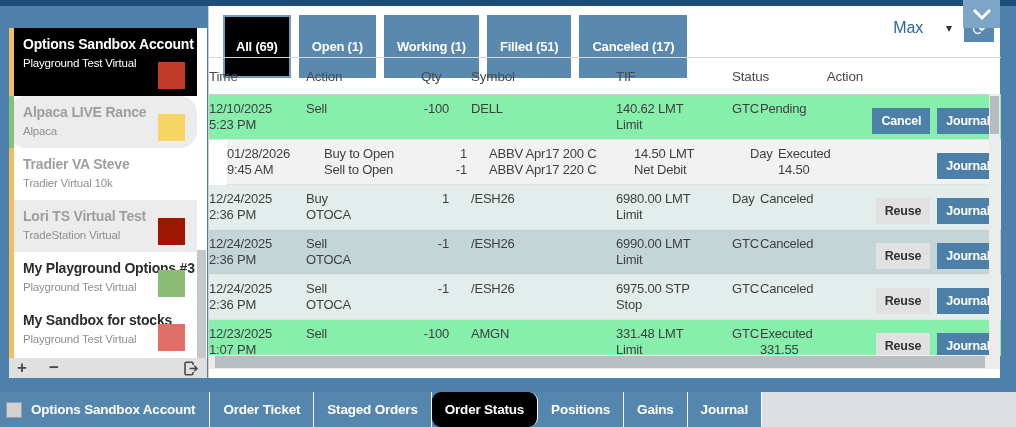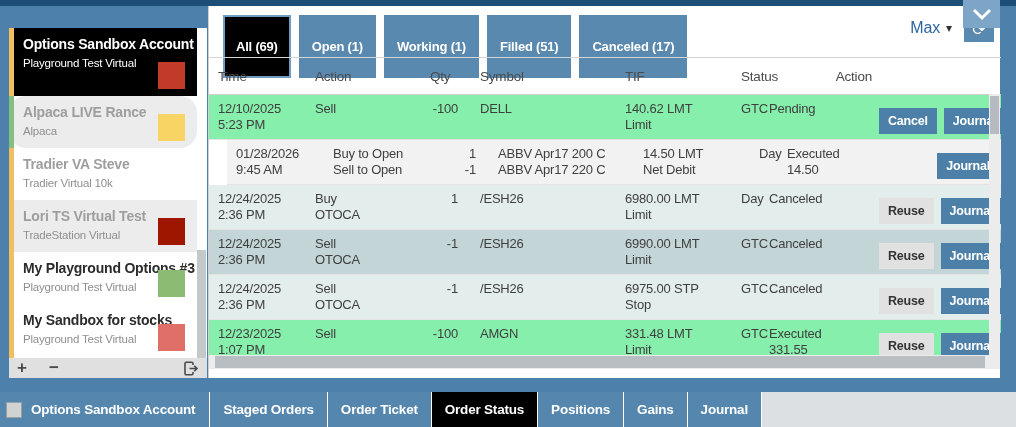--- a/index.html
+++ b/index.html
@@ -34,27 +34,27 @@
   .sb-footer{position:absolute;left:0;bottom:0;width:198px;height:20px;background:#e0e0e0;display:flex;align-items:center;padding:0 8px;box-sizing:border-box;}
   .sb-footer .ico{font-size:17px;font-weight:bold;color:#4a4a4a;line-height:14px;cursor:pointer;}
   .sb-footer .minus{margin-left:22px;}
   .sb-footer .signout{margin-left:auto;display:flex;align-items:center;cursor:pointer;}
 
   
   .main{position:absolute;left:208px;top:6px;width:792px;height:372px;background:#ffffff;border-left:1px solid #d0d0d0;box-sizing:border-box;}
   .filter-row{position:absolute;left:14px;top:9px;display:flex;gap:8px;}
   .fbtn{background:#5a89b0;color:#fff;font-size:13px;font-weight:bold;letter-spacing:-0.2px;padding:6px 13px;border:none;cursor:pointer;}
   .fbtn.active{background:#000;border:2px solid #6f9cc0;padding:22px 11px;}
-  .range{position:absolute;top:13px;right:48px;display:flex;align-items:center;gap:6px;cursor:pointer;}
+  .range{position:absolute;top:13px;right:48px;display:flex;align-items:center;gap:23px;cursor:pointer;}
   .range .lbl{color:#2b66a0;font-size:16px;letter-spacing:-0.2px;}
   .range .caret{color:#333;font-size:12px;}
   .refresh-btn{position:absolute;top:11px;right:6px;width:30px;height:25px;background:#5a89b0;border:none;color:#fff;font-size:16px;line-height:23px;text-align:center;cursor:pointer;padding:0;}
 
   .tbl{position:absolute;left:0;top:51px;width:792px;border-top:1px solid #d5d5d5;}
-  .grid{display:grid;grid-template-columns:97px 115px 28px 167px 116px 28px 110px 1fr;padding-left:9px;box-sizing:border-box;}
+  .grid{display:grid;grid-template-columns:97px 115px 28px 167px 116px 28px 110px 1fr;box-sizing:border-box;}
   .thead{height:37px;align-items:center;border-bottom:1px solid #cfcfcf;font-size:13.5px;color:#4a4a4a;letter-spacing:-0.2px;}
   .thead .right{text-align:right;padding-right:7px;}
   .rows{height:261px;overflow:hidden;}
   .row{height:45px;align-items:start;padding-top:6px;border-bottom:1px solid #e3e3e3;font-size:13px;color:#3f3f3f;letter-spacing:-0.2px;}
   .row .l1,.row .l2{line-height:16px;white-space:nowrap;}
   .c-qty{text-align:right;}
   .c-sym{padding-left:22px;}
   .c-act{align-self:center;display:flex;justify-content:flex-end;gap:7px;padding-right:2px;margin-top:2px;}
   .rbtn{border:none;font-size:12.5px;font-weight:bold;padding:6px 9px;cursor:pointer;letter-spacing:-0.2px;}
   .rbtn.blue{background:#4d80a9;color:#fff;}
@@ -65,21 +65,21 @@
   .bg-teal-dark{background:#c4d5d7;}
 
   .vscroll{position:absolute;right:0;top:88px;width:11px;height:275px;background:#ececec;z-index:5;}
   .vscroll .thumb{position:absolute;left:1px;top:2px;width:9px;height:38px;background:#b5bbc0;}
   .hscroll{position:absolute;left:0;top:349px;width:781px;height:14px;background:#ececec;z-index:5;}
   .hscroll .thumb{position:absolute;left:6px;top:1px;width:770px;height:12px;background:#b9bec3;}
 
   
   .bottom-nav{position:absolute;left:0;top:392px;width:1016px;height:35px;background:#5586ad;display:flex;align-items:stretch;}
   .tab{display:flex;align-items:center;padding:0 13px;border-right:1px solid #fff;color:#fff;font-size:13.5px;font-weight:bold;letter-spacing:-0.2px;cursor:pointer;white-space:nowrap;}
-  .tab.active{background:#000;}
+  .tab.active{background:#000;border-radius:9px;}
   .tab.account-tab{padding:0 14px 0 6px;gap:9px;}
   .nav-checkbox{width:16px;height:16px;background:#d2d2d2;border:1px solid #98a0a6;box-sizing:border-box;}
   .nav-filler{flex:1;background:#dce0e3;}
 </style>
 </head>
 <body>
 
 <div class="app">
   <div class="topline"></div>
 
@@ -373,21 +373,21 @@
     <div class="hscroll">
         <div class="thumb"></div>
       </div>
   </div>
 
   <div class="bottom-nav">
     <div class="tab account-tab">
       <div class="nav-checkbox"></div>
       <span>Options Sandbox Account</span>
     </div>
+    <div class="tab">Order Ticket</div>
     <div class="tab">Staged Orders</div>
-    <div class="tab">Order Ticket</div>
     <div class="tab active">Order Status</div>
     <div class="tab">Positions</div>
     <div class="tab">Gains</div>
     <div class="tab">Journal</div>
     <div class="nav-filler"></div>
   </div>
 </div>
 
 </body></html>

